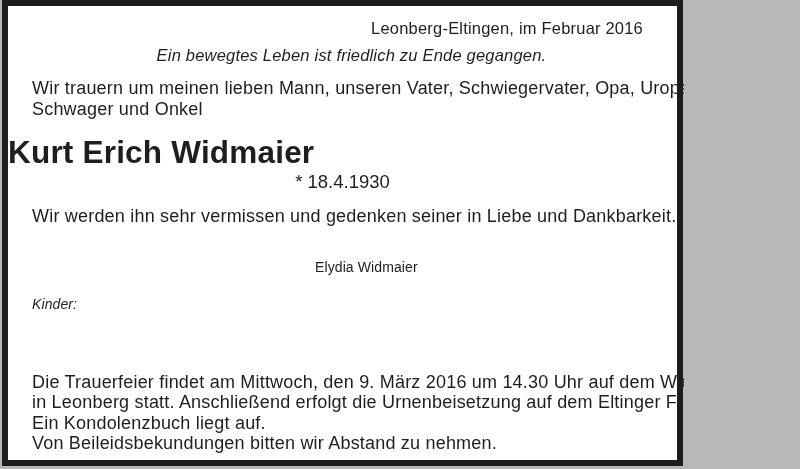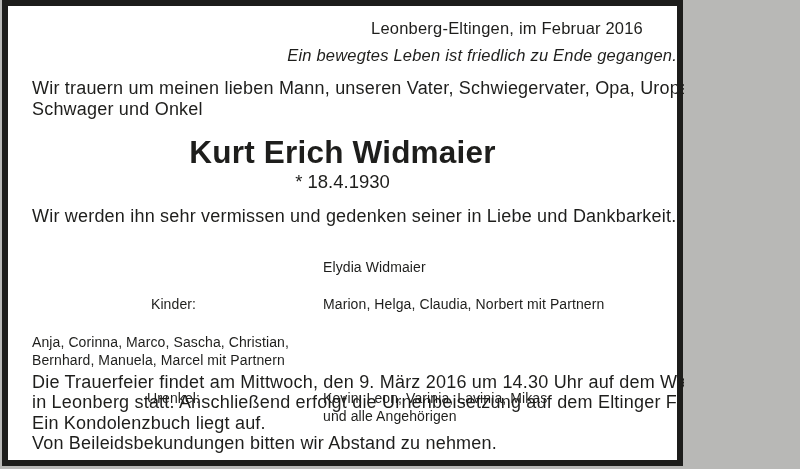--- a/index.html
+++ b/index.html
@@ -35,42 +35,42 @@
     white-space: pre-line;
   }
   .dateline {
     top: 13px;
     right: 34px;
     font-size: 16.5px;
     letter-spacing: 0.2px;
   }
   .epigraph {
     top: 40px;
-    left: 0;
+    left: 9px;
     width: 100%;
-    text-align: right;
+    text-align: center;
     font-style: italic;
     font-size: 16.5px;
     letter-spacing: 0.2px;
   }
   .para {
     font-size: 18px;
     line-height: 20.8px;
     letter-spacing: 0.2px;
   }
   .intro {
     left: 24px;
     top: 72px;
     width: 772px;
   }
   .name {
     top: 128px;
     left: 0;
     width: 100%;
-    text-align: center;
+    text-align: left;
     font-weight: bold;
     font-size: 31.5px;
     letter-spacing: 0.2px;
   }
   .dates {
     top: 165px;
     left: 0;
     width: 100%;
     display: flex;
     justify-content: center;
@@ -90,22 +90,23 @@
     line-height: 18.7px;
     letter-spacing: 0.1px;
   }
   .family-row {
     display: flex;
     align-items: flex-start;
   }
   .family-label {
     width: 283px;
     flex: 0 0 283px;
-    text-align: center;
-    padding-right: 8px;
+    text-align: left;
+    padding-right: 0;
+    font-style: italic;
   }
   .family-names {
     white-space: pre-line;
   }
   .funeral {
     left: 24px;
     top: 366px;
     width: 772px;
     line-height: 20.4px;
   }
@@ -131,30 +132,22 @@
 
     <div class="txt para remembrance">Wir werden ihn sehr vermissen und gedenken seiner in Liebe und Dankbarkeit.</div>
 
     <div class="txt family">
       <div class="family-row">
         <div class="family-label"></div>
         <div class="family-names">Elydia Widmaier</div>
       </div>
       <div class="family-row">
         <div class="family-label">Kinder:</div>
-        <div class="family-names">Marion, Helga, Claudia, Norbert mit Partnern</div>
       </div>
       <div class="family-row">
-        <div class="family-names">Anja, Corinna, Marco, Sascha, Christian,
-Bernhard, Manuela, Marcel mit Partnern</div>
-      </div>
-      <div class="family-row">
-        <div class="family-label">Urenkel:</div>
-        <div class="family-names">Kevin, Leon, Varinia, Lavinia, Mikas
-und alle Angehörigen</div>
       </div>
     </div>
 
     <div class="txt para funeral">Die Trauerfeier findet am Mittwoch, den 9. März 2016 um 14.30 Uhr auf dem Waldfriedhof
 in Leonberg statt. Anschließend erfolgt die Urnenbeisetzung auf dem Eltinger Friedhof.
 Ein Kondolenzbuch liegt auf.
 Von Beileidsbekundungen bitten wir Abstand zu nehmen.</div>
 
   </div>
 </div>

